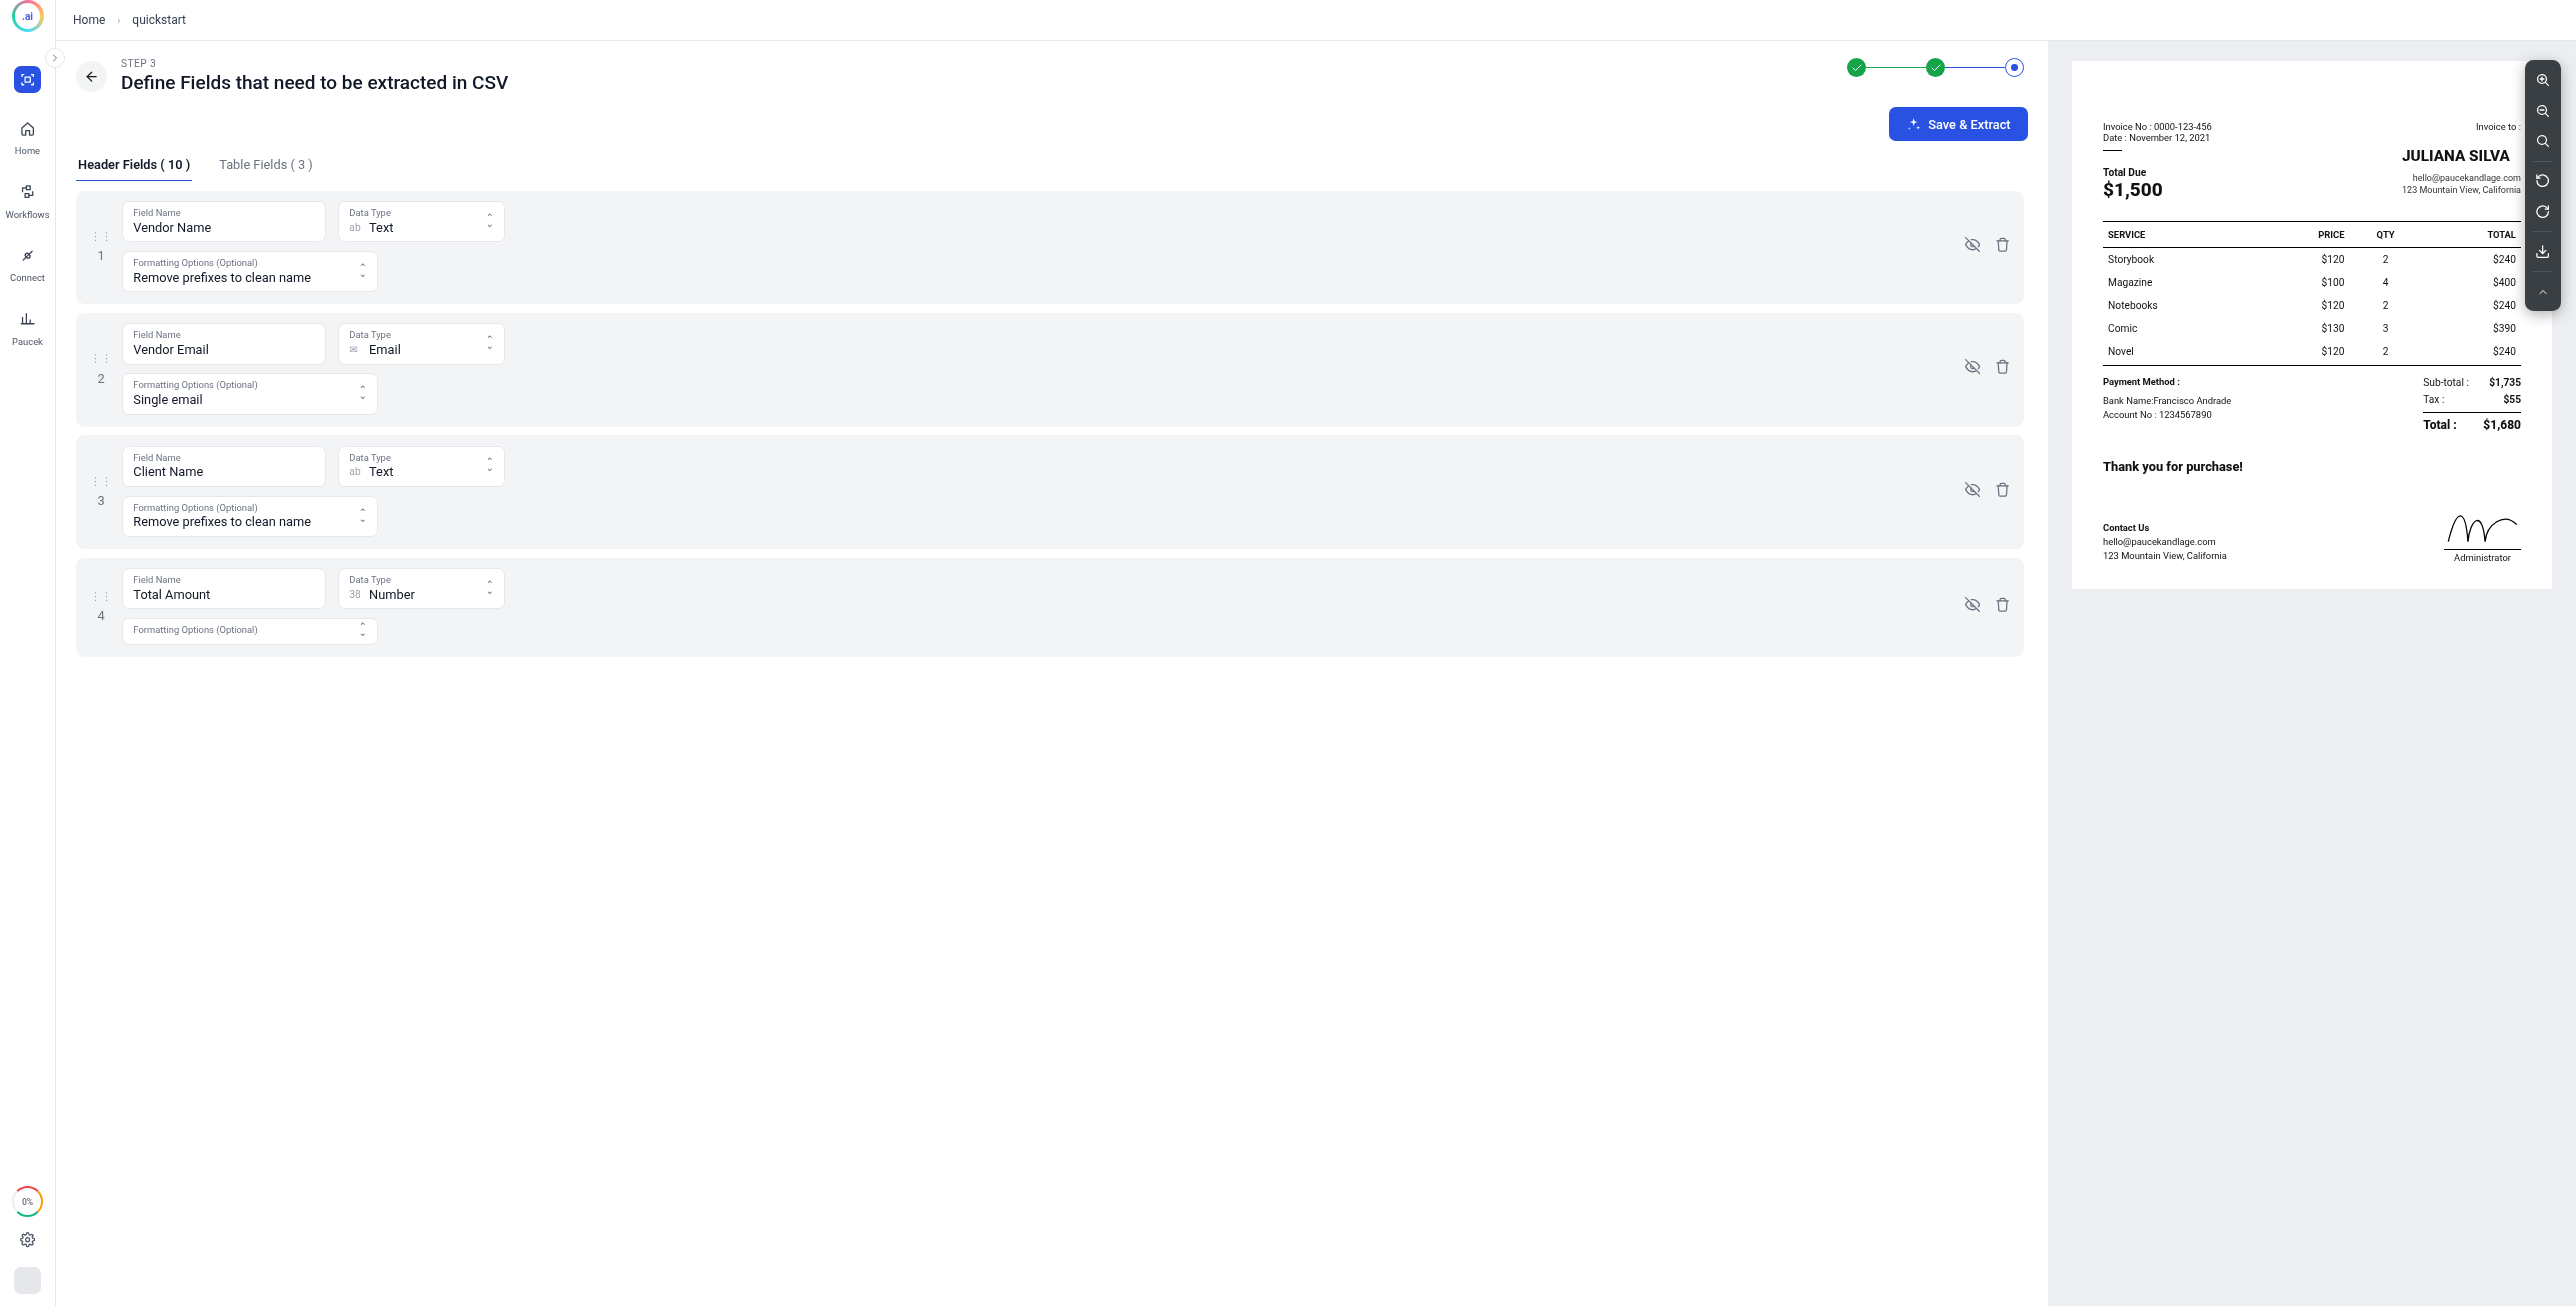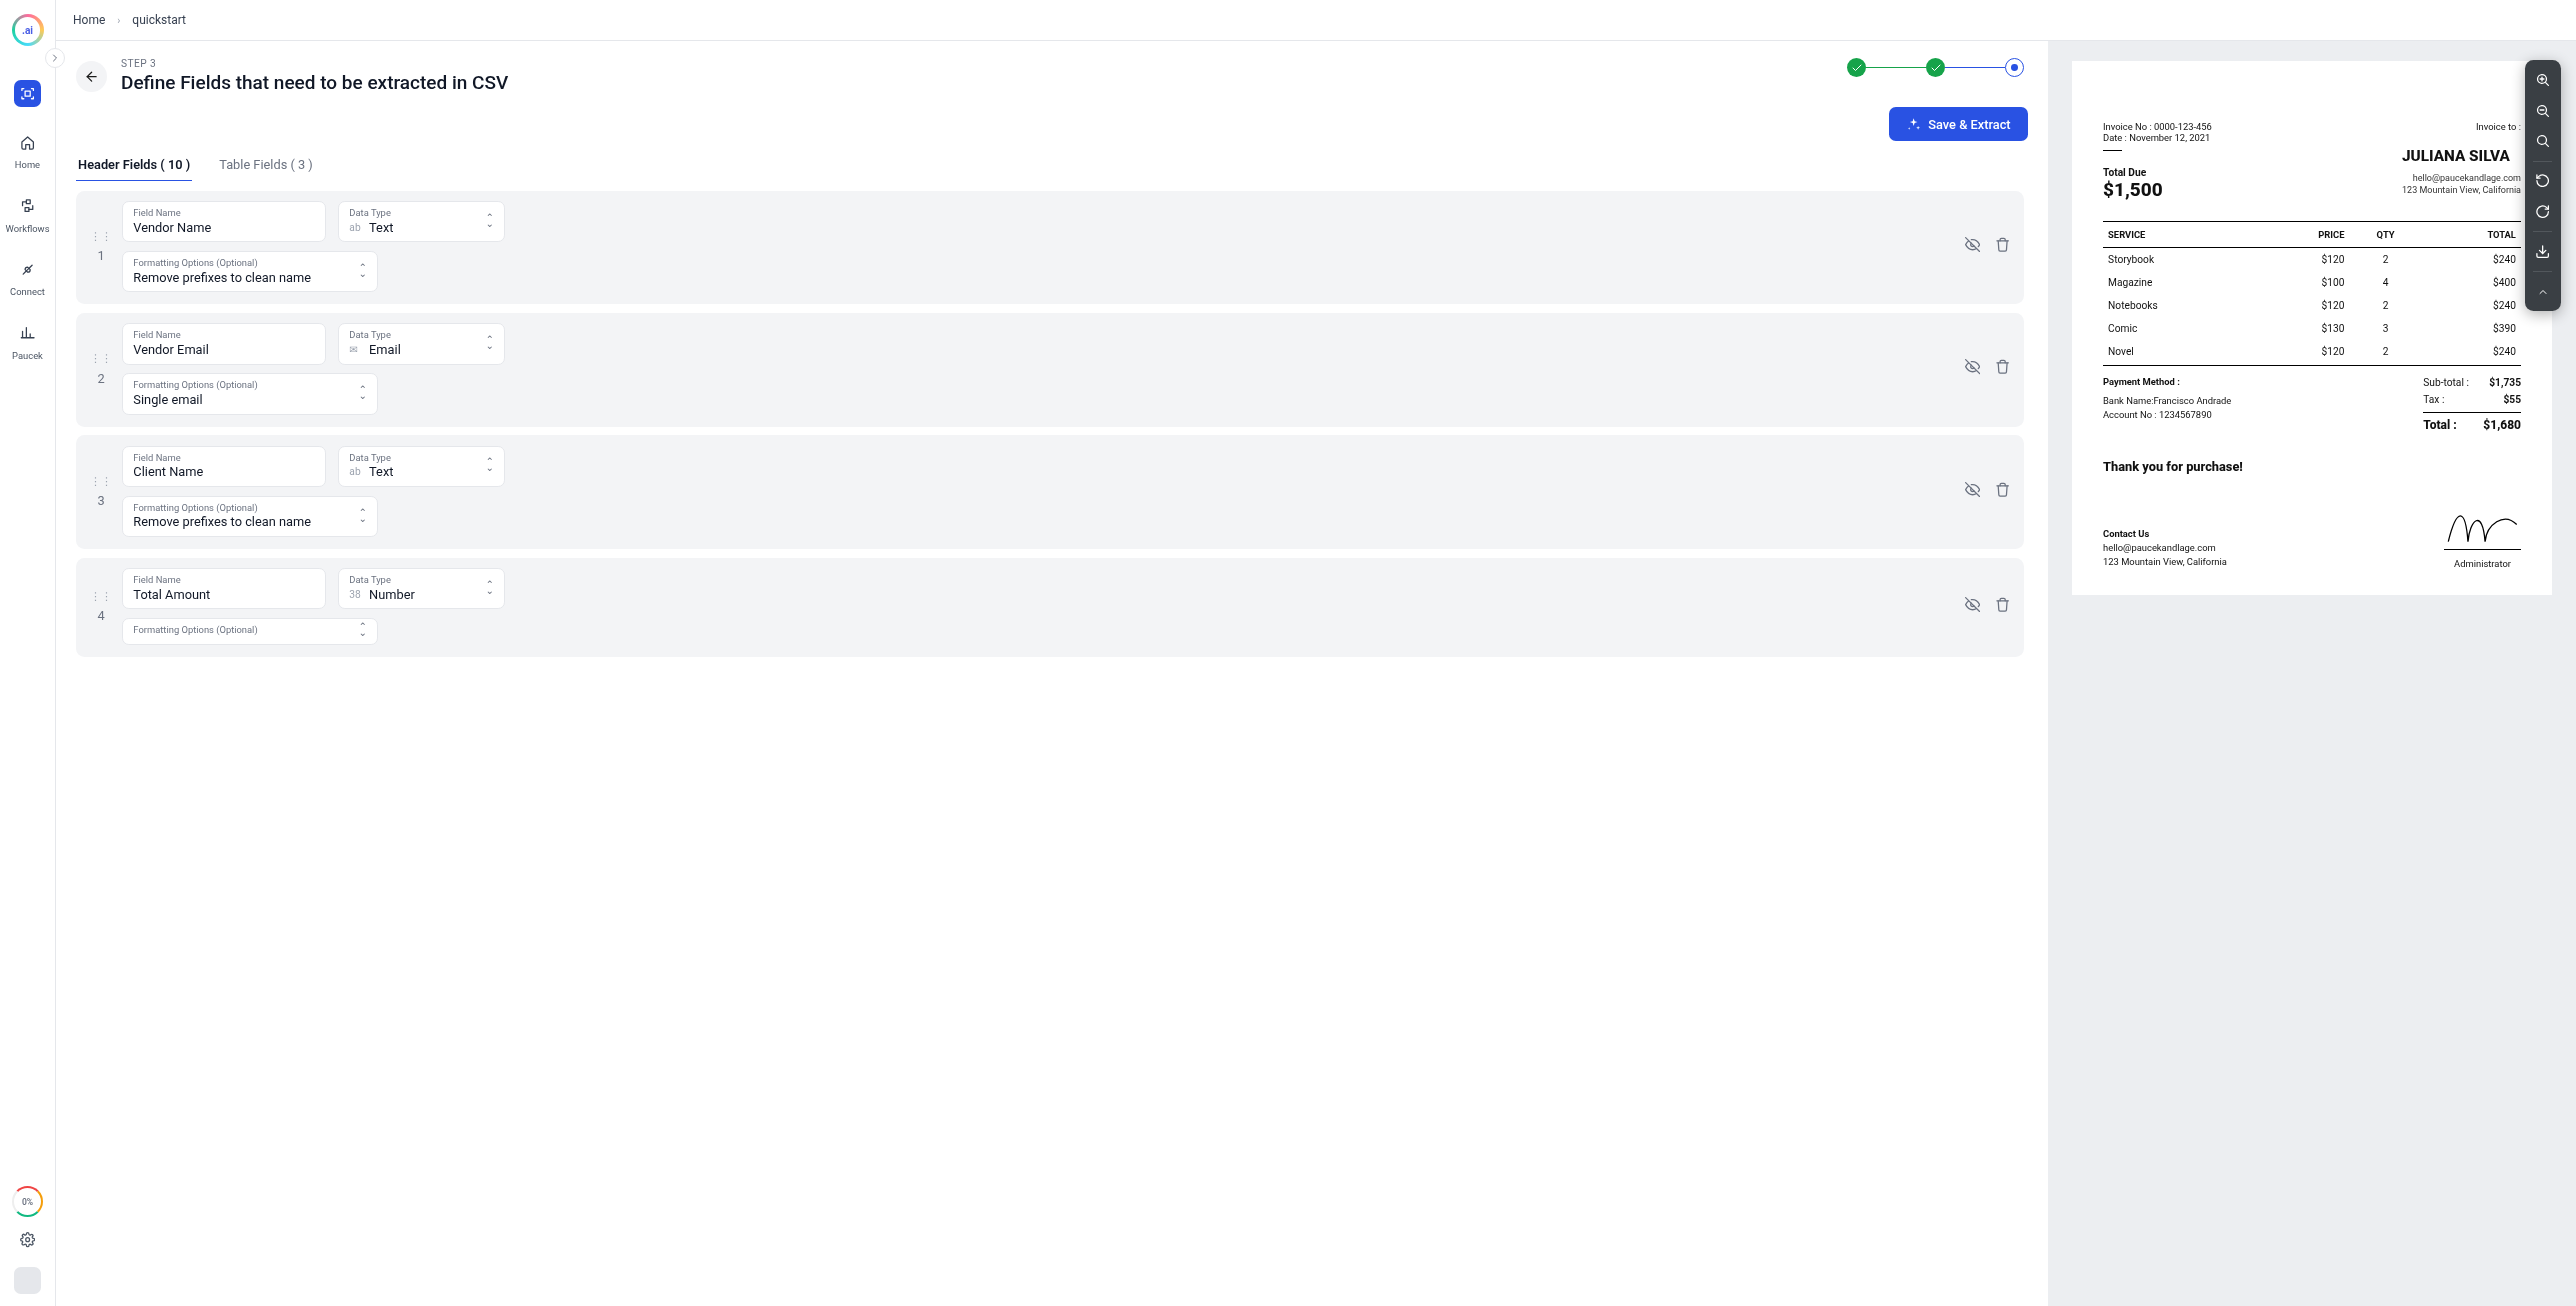--- a/index.html
+++ b/index.html
@@ -1,21 +1,21 @@
 <!DOCTYPE html>
 <html style="font-size:13.6px"><head>
   <meta charset="utf-8">
   <style>
     * { box-sizing: border-box; margin: 0; padding: 0; font-family: -apple-system, BlinkMacSystemFont, "Segoe UI", Roboto, sans-serif; }
     body { background: #fff; color: #1a1a1a; overflow: hidden; }
     
     .app { display: flex; height: 100vh; width: 100vw; }
 
     
-    .sidebar { width: 56px; border-right: 0.9px solid #e5e7eb; display: flex; flex-direction: column; align-items: center; padding-top: 14px; position: relative; }
+    .sidebar { width: 56px; border-right: 0.9px solid #e5e7eb; display: flex; flex-direction: column; align-items: center; padding-top: 0; position: relative; }
     .logo { width: 32px; height: 32px; border-radius: 50%; display:flex; align-items:center; justify-content:center; font-size:12px; font-weight:600; background: conic-gradient(from 0deg, #ff6b9d, #feca57, #48dbfb, #1dd1a1, #ff6b9d); }
     .logo-inner { width:25.6px; height:25.6px; background:#fff; border-radius:50%; display:flex; align-items:center; justify-content:center; font-size:10.2px; color:#4a5ee5; font-weight:700; }
     .sidebar-collapse { position:absolute; top:48px; right:-10.2px; width:20.4px; height:20.4px; border-radius:50%; background:#fff; border:0.9px solid #e5e7eb; display:flex; align-items:center; justify-content:center; font-size:10.2px; color:#6b7280; cursor:pointer; }
     .nav { margin-top: 34px; display:flex; flex-direction:column; gap:22px; align-items:center; }
     .nav-item { display:flex; flex-direction:column; align-items:center; gap:3.4px; cursor:pointer; font-size:9.4px; color:#4b5563; }
     .nav-item.active .nav-icon-box { background:#2952e3; color:#fff; }
     .nav-icon-box { width:27px; height:27px; border-radius:6.8px; display:flex; align-items:center; justify-content:center; font-size:15.3px; color:#374151; }
     .sidebar-bottom { margin-top:auto; display:flex; flex-direction:column; align-items:center; gap:15.3px; padding-bottom:12px; }
     .progress-ring { width:31px; height:31px; border-radius:50%; border:2.6px solid #eee; border-top-color:#ef4444; border-right-color:#f59e0b; border-bottom-color:#10b981; display:flex; align-items:center; justify-content:center; font-size:8.5px; color:#6b7280; font-weight:600;}
     .settings-btn { font-size:15.3px; color:#4b5563; cursor:pointer; }
@@ -518,21 +518,21 @@
           <div class="contact-block">
             <div class="contact-left">
               <b>Contact Us</b>
               <div>hello@paucekandlage.com</div>
               <div>123 Mountain View, California</div>
             </div>
             <div class="sig">
               <svg width="77" height="43" viewBox="0 0 90 50">
                   <path d="M5 45 C 15 5, 25 5, 28 45 C 30 20, 45 5, 48 45 C 50 25, 70 10, 85 25" stroke="#000" fill="none" stroke-width="1.5"></path>
                 </svg>
-              <div style="border-top:0.9px solid #000; padding-top:8px;text-align:center;">Administrator</div>
+              <div style="border-top:0.9px solid #000; padding-top:2px;text-align:center;">Administrator</div>
             </div>
           </div>
         </div>
 
         <div class="float-tb">
           <div class="tbtn">
               <svg class="ic" viewBox="0 0 24 24">
                 <circle cx="11" cy="11" r="7"></circle>
                 <line x1="21" y1="21" x2="16.65" y2="16.65"></line>
                 <line x1="11" y1="8" x2="11" y2="14"></line>

